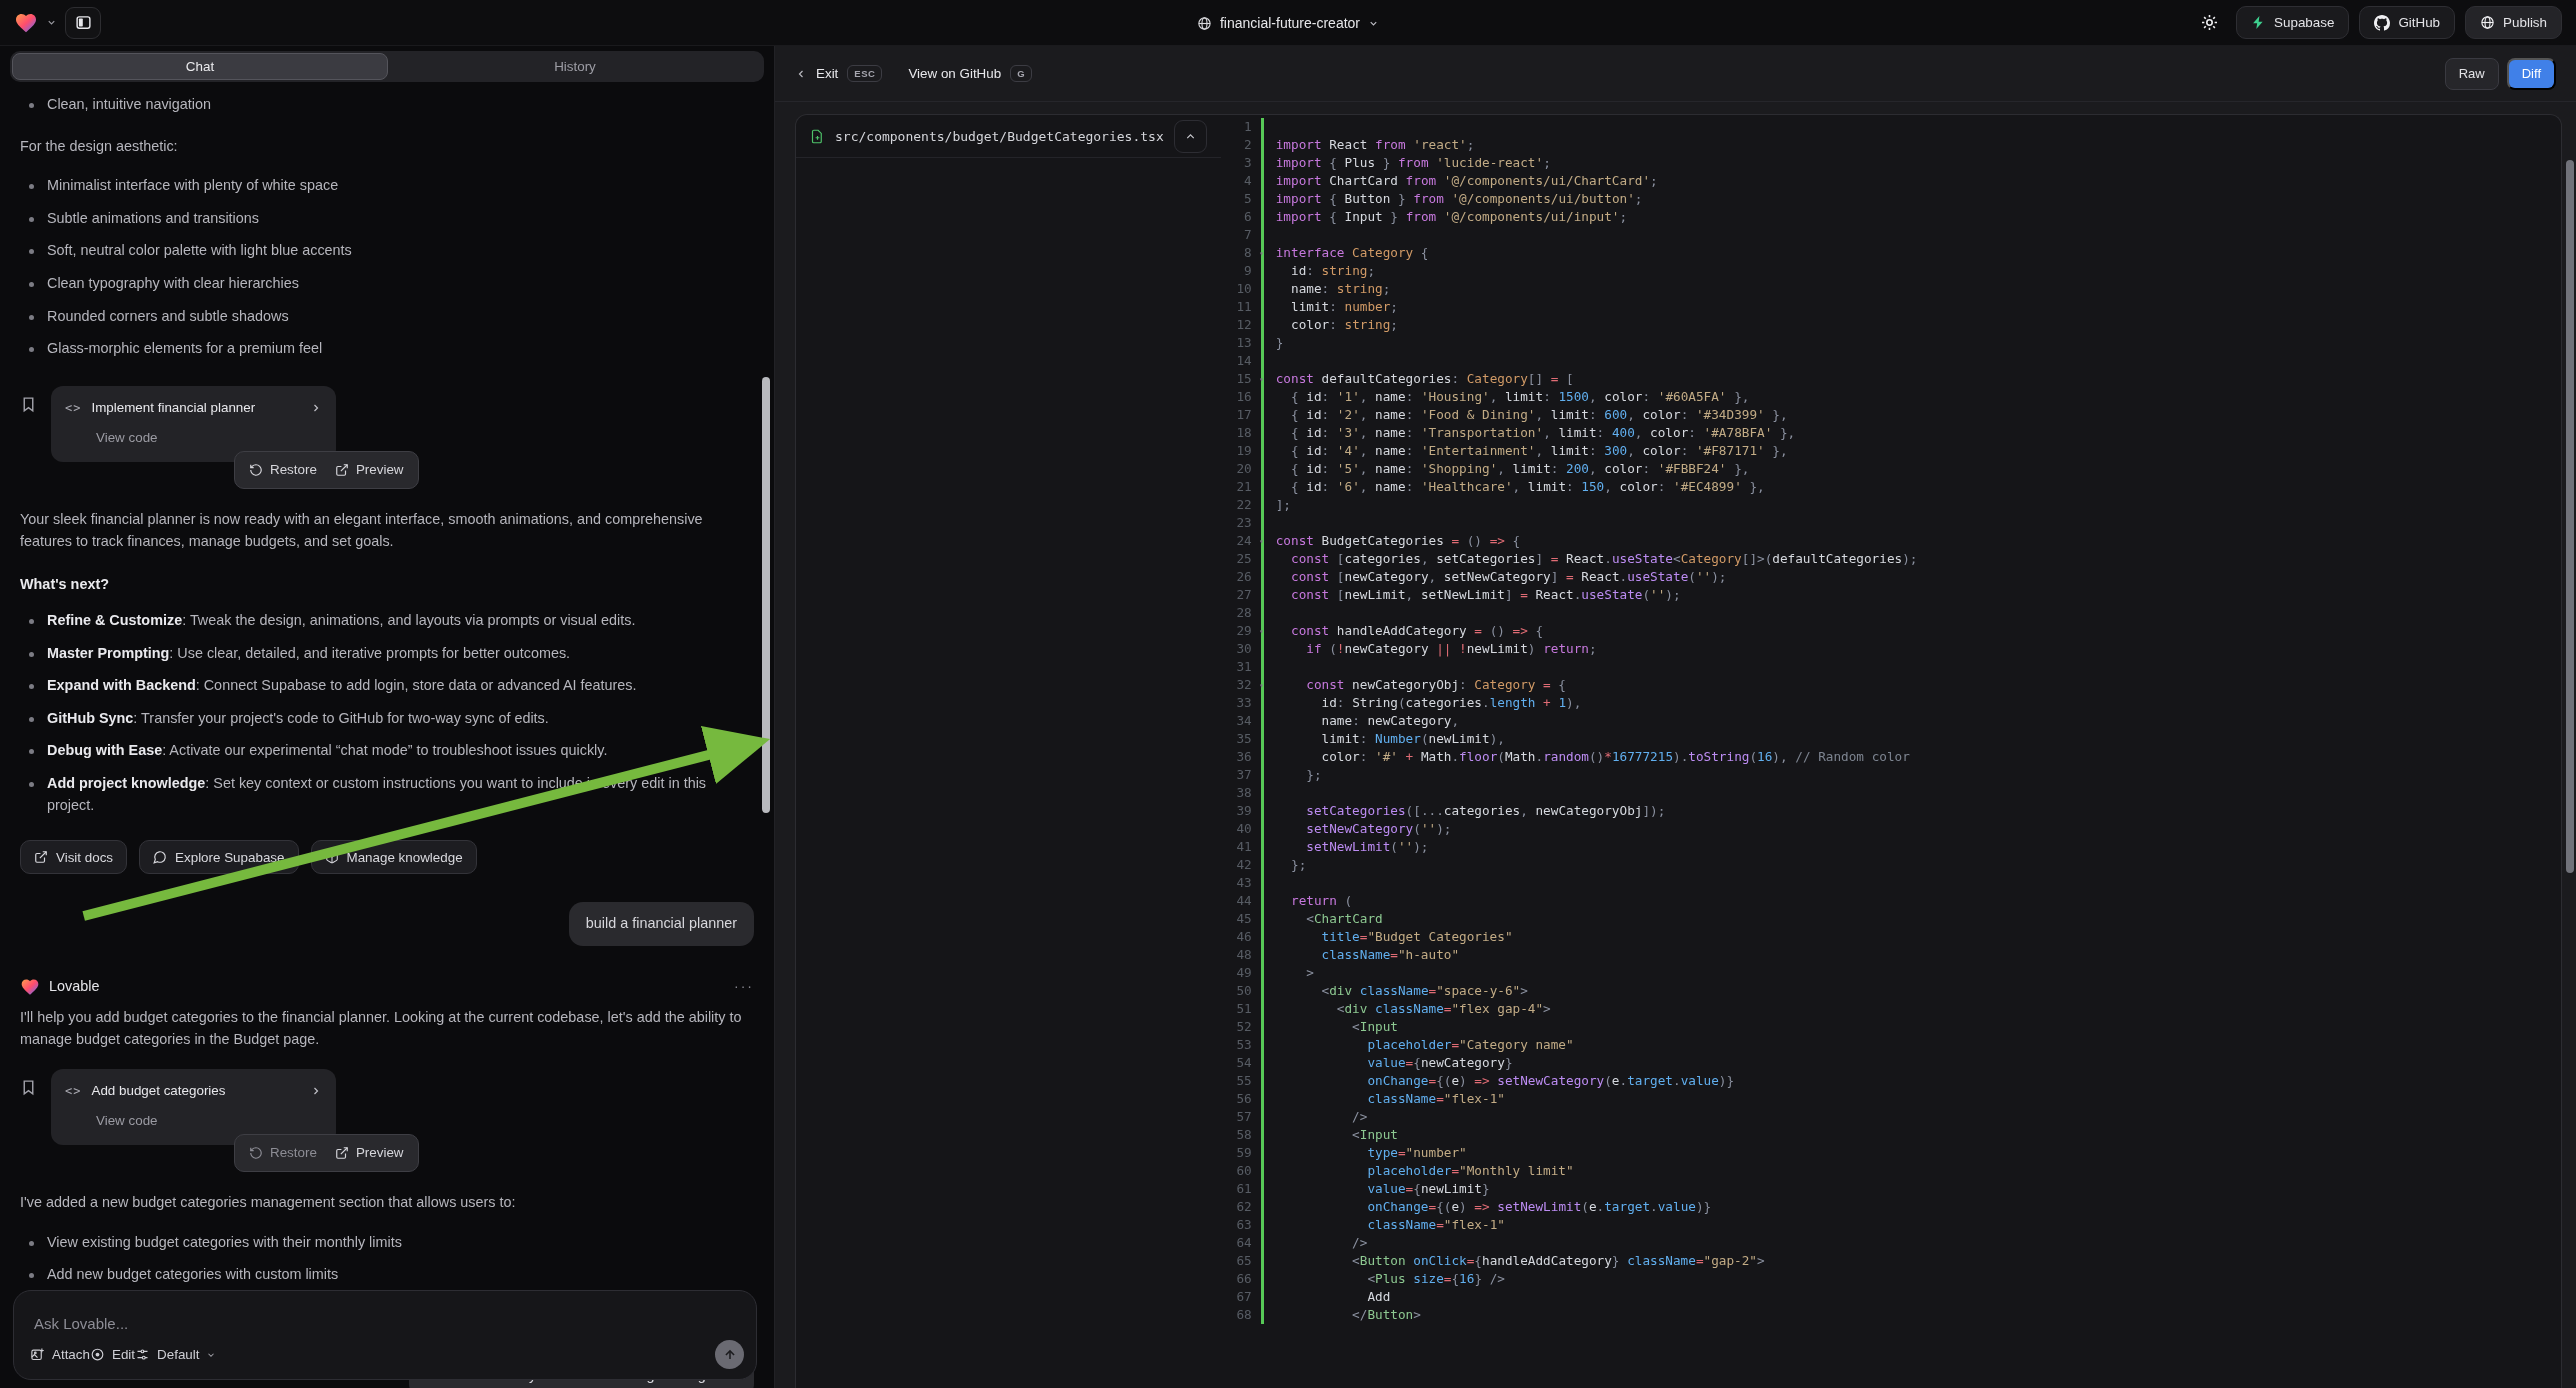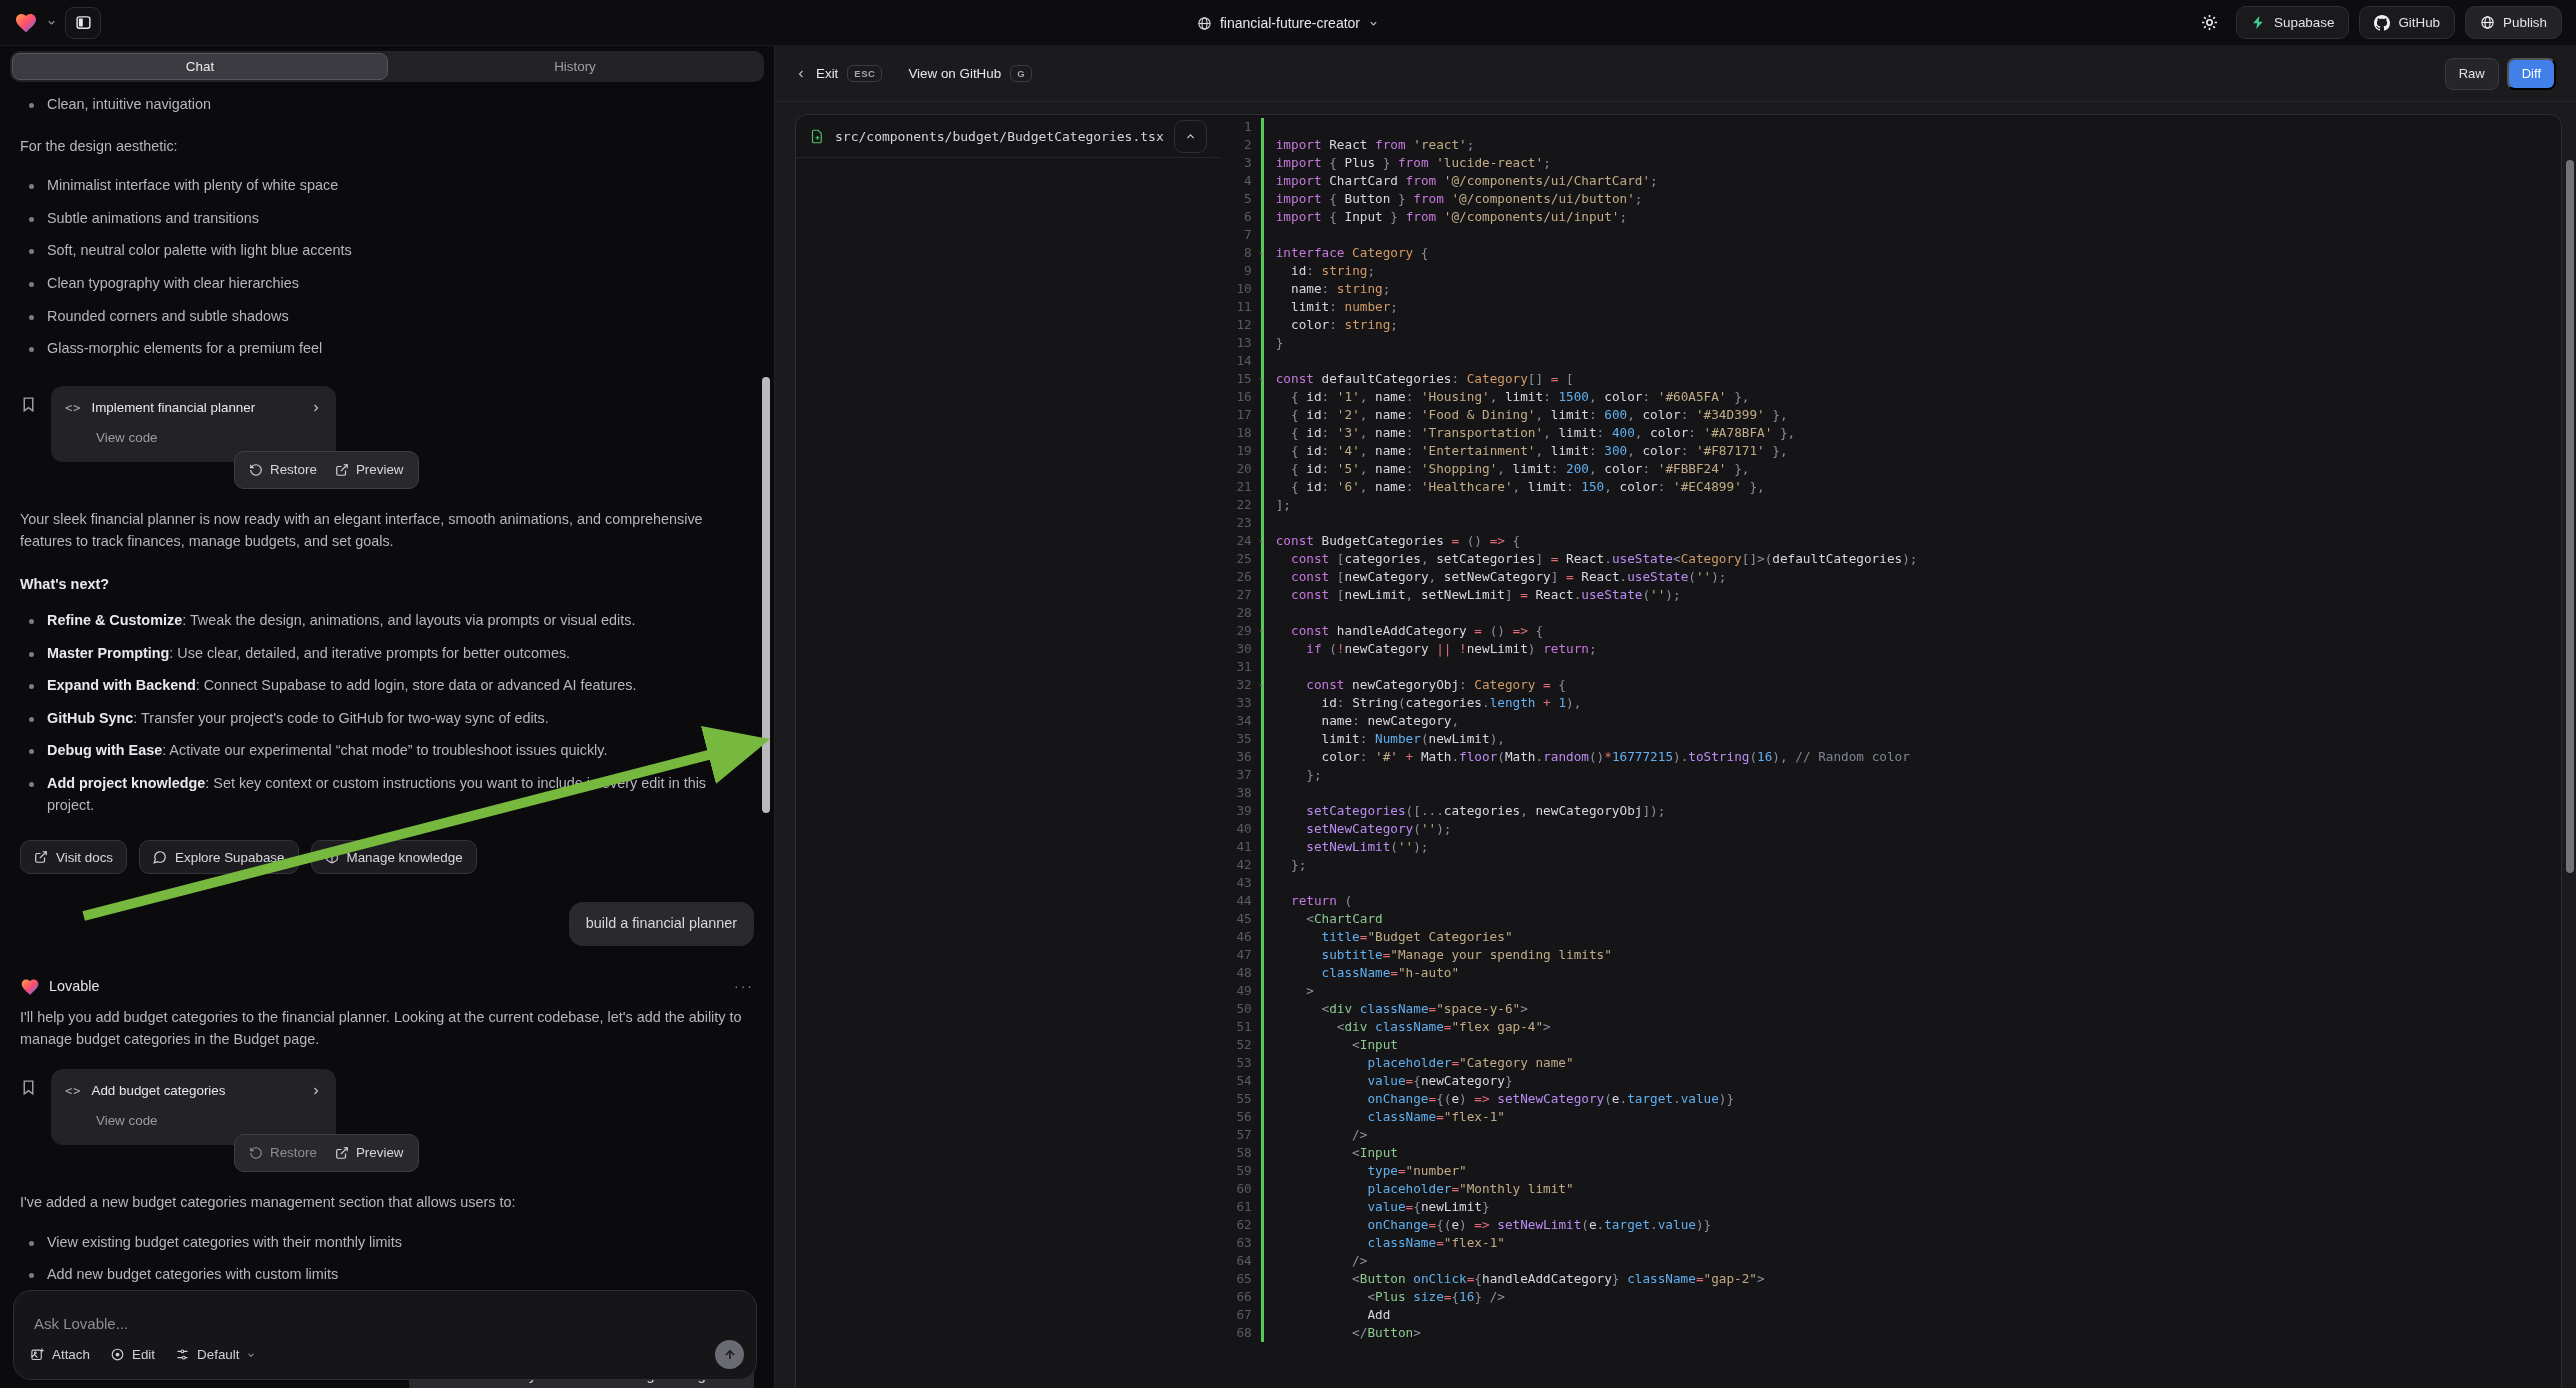--- a/index.html
+++ b/index.html
@@ -48,21 +48,21 @@
   .bubble-row { display:flex; justify-content:flex-end; margin:28px 0 6px; }
   .bubble { background:#2a2a2e; border-radius:14px; padding:11px 17px; color:#d7d7dc; font-size:14.4px; max-width:538px; }
   .asst-head { display:flex; align-items:center; gap:9px; margin:30px 0 2px; }
   .asst-name { color:#e6e6ea; font-size:14.4px; flex:1; }
   .dots { color:#85858d; letter-spacing:2px; font-size:14px; cursor:pointer; }
   
   .chat-sb { position:absolute; right:4px; top:331px; width:8px; height:436px; border-radius:5px; background:#cccdd2; opacity:.9; z-index:2; }
   
   .ask-box { position:absolute; left:13px; right:17px; bottom:8px; height:90px; background:#161619; border:1px solid #2d2d33; border-radius:18px; z-index:4; }
   .ask-ph { position:absolute; left:20px; top:24px; color:#8d8d96; font-size:15px; }
-  .ask-row { position:absolute; left:16px; right:12px; bottom:10px; display:flex; align-items:center; gap:20px; color:#cfcfd5; font-size:13.4px; }
+  .ask-row { position:absolute; left:16px; right:12px; bottom:10px; display:flex; align-items:center; color:#cfcfd5; font-size:13.4px; }
   .ask-item { display:flex; align-items:center; gap:7px; cursor:pointer; }
   .send-btn { margin-left:auto; width:29px; height:29px; border-radius:50%; background:#6a6a72; display:flex; align-items:center; justify-content:center; cursor:pointer; }
 
   
   .code-panel { flex:1; min-width:0; background:#1b1b1e; display:flex; flex-direction:column; position:relative; }
   .code-toolbar { flex:none; height:56px; display:flex; align-items:center; padding:0 20px; border-bottom:1px solid #26262b; }
   .ct-item { display:flex; align-items:center; gap:9px; color:#e8e8ec; font-size:13.4px; margin-right:26px; cursor:pointer; }
   .kbd { border:1px solid #3c3c43; border-radius:6px; padding:2px 6px; font-size:9.5px; font-weight:bold; color:#a6a6af; letter-spacing:0.5px; }
   .ct-right { margin-left:auto; display:flex; gap:8px; }
   .mini-btn { height:32px; padding:8px 13px; display:flex; align-items:center; border-radius:8px; font-size:13px; cursor:pointer; }
@@ -437,21 +437,20 @@
               <div class="cl"><div class="ln">37</div><div class="gut"></div><div class="lc"><span class="tk-p">    };</span></div></div>
               <div class="cl"><div class="ln">38</div><div class="gut"></div><div class="lc">&nbsp;</div></div>
               <div class="cl"><div class="ln">39</div><div class="gut"></div><div class="lc"><span class="tk-f">    setCategories</span><span class="tk-p">([</span><span class="tk-p">...</span><span class="tk-i">categories</span><span class="tk-p">, </span><span class="tk-i">newCategoryObj</span><span class="tk-p">]);</span></div></div>
               <div class="cl"><div class="ln">40</div><div class="gut"></div><div class="lc"><span class="tk-f">    setNewCategory</span><span class="tk-p">(</span><span class="tk-s">''</span><span class="tk-p">);</span></div></div>
               <div class="cl"><div class="ln">41</div><div class="gut"></div><div class="lc"><span class="tk-f">    setNewLimit</span><span class="tk-p">(</span><span class="tk-s">''</span><span class="tk-p">);</span></div></div>
               <div class="cl"><div class="ln">42</div><div class="gut"></div><div class="lc"><span class="tk-p">  };</span></div></div>
               <div class="cl"><div class="ln">43</div><div class="gut"></div><div class="lc">&nbsp;</div></div>
               <div class="cl"><div class="ln">44</div><div class="gut"></div><div class="lc"><span class="tk-k">  return</span><span class="tk-p"> (</span></div></div>
               <div class="cl"><div class="ln">45</div><div class="gut"></div><div class="lc"><span class="tk-p">    &lt;</span><span class="tk-g">ChartCard</span></div></div>
               <div class="cl"><div class="ln">46</div><div class="gut"></div><div class="lc"><span class="tk-a">      title</span><span class="tk-o">=</span><span class="tk-s">"Budget Categories"</span></div></div>
-              <div class="cl"><div class="ln">47</div><div class="gut"></div><div class="lc"><span class="tk-a">      subtitle</span><span class="tk-o">=</span><span class="tk-s">"Manage your spending limits"</span></div></div>
               <div class="cl"><div class="ln">48</div><div class="gut"></div><div class="lc"><span class="tk-a">      className</span><span class="tk-o">=</span><span class="tk-s">"h-auto"</span></div></div>
               <div class="cl"><div class="ln">49</div><div class="gut"></div><div class="lc"><span class="tk-p">    &gt;</span></div></div>
               <div class="cl"><div class="ln">50</div><div class="gut"></div><div class="lc"><span class="tk-p">      &lt;</span><span class="tk-g">div</span><span class="tk-a"> className</span><span class="tk-o">=</span><span class="tk-s">"space-y-6"</span><span class="tk-p">&gt;</span></div></div>
               <div class="cl"><div class="ln">51</div><div class="gut"></div><div class="lc"><span class="tk-p">        &lt;</span><span class="tk-g">div</span><span class="tk-a"> className</span><span class="tk-o">=</span><span class="tk-s">"flex gap-4"</span><span class="tk-p">&gt;</span></div></div>
               <div class="cl"><div class="ln">52</div><div class="gut"></div><div class="lc"><span class="tk-p">          &lt;</span><span class="tk-g">Input</span></div></div>
               <div class="cl"><div class="ln">53</div><div class="gut"></div><div class="lc"><span class="tk-a">            placeholder</span><span class="tk-o">=</span><span class="tk-s">"Category name"</span></div></div>
               <div class="cl"><div class="ln">54</div><div class="gut"></div><div class="lc"><span class="tk-a">            value</span><span class="tk-o">=</span><span class="tk-p">{</span><span class="tk-i">newCategory</span><span class="tk-p">}</span></div></div>
               <div class="cl"><div class="ln">55</div><div class="gut"></div><div class="lc"><span class="tk-a">            onChange</span><span class="tk-o">=</span><span class="tk-p">{(</span><span class="tk-i">e</span><span class="tk-p">) </span><span class="tk-o">=&gt;</span><span class="tk-f"> setNewCategory</span><span class="tk-p">(</span><span class="tk-i">e</span><span class="tk-p">.</span><span class="tk-a">target</span><span class="tk-p">.</span><span class="tk-a">value</span><span class="tk-p">)}</span></div></div>
               <div class="cl"><div class="ln">56</div><div class="gut"></div><div class="lc"><span class="tk-a">            className</span><span class="tk-o">=</span><span class="tk-s">"flex-1"</span></div></div>
               <div class="cl"><div class="ln">57</div><div class="gut"></div><div class="lc"><span class="tk-p">          /&gt;</span></div></div>

